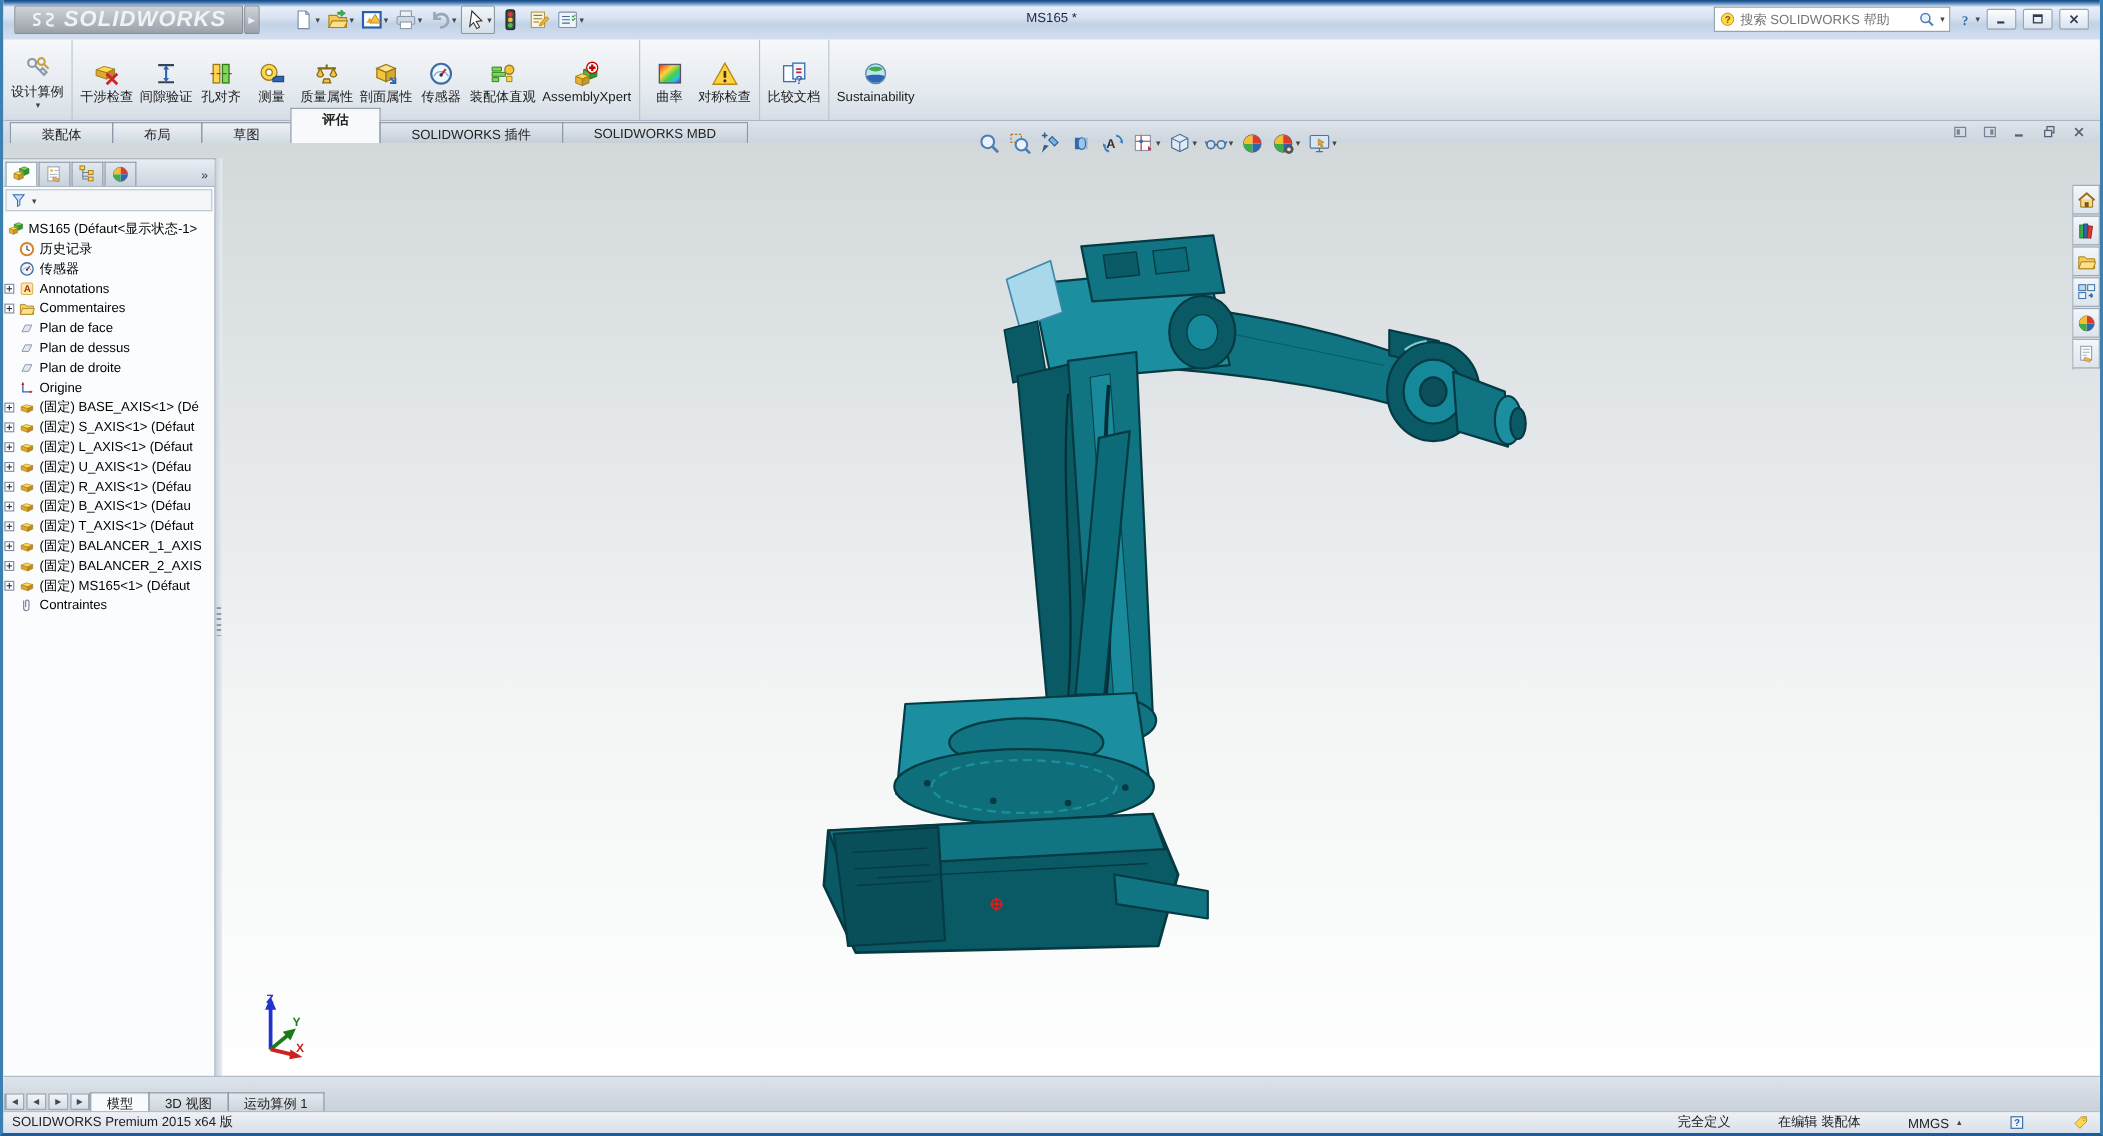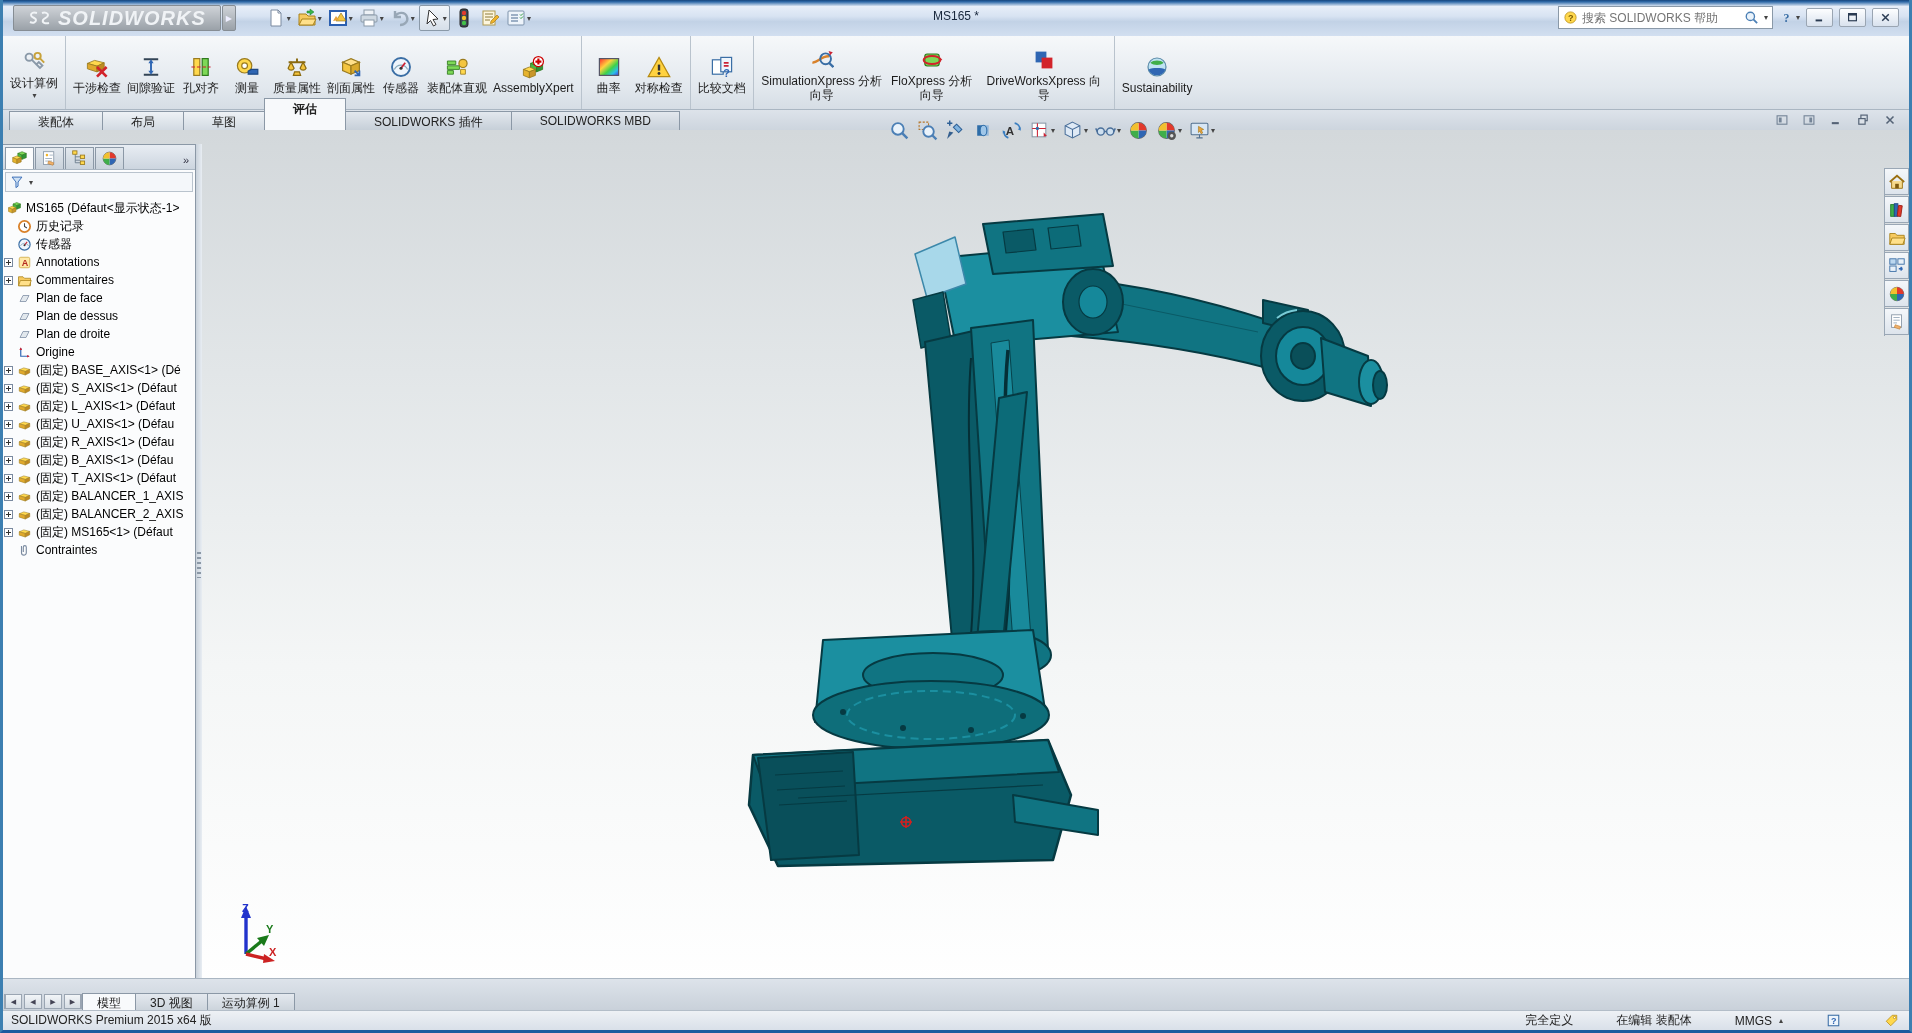--- a/index.html
+++ b/index.html
@@ -612,40 +612,20 @@
     </div>
     <div class="rgroup">
       <div class="rbtn">
           <svg class="ic">
             <use href="#r-comp2"></use>
           </svg>
           <span class="rlabel">比较文档</span>
         </div>
     </div>
     <div class="rgroup">
-      <div class="rbtn" style="max-width:128px">
-          <svg class="ic">
-            <use href="#r-simx"></use>
-          </svg>
-          <span class="rlabel lat">SimulationXpress 分析向导</span>
-        </div>
-      <div class="rbtn" style="max-width:92px">
-          <svg class="ic">
-            <use href="#r-flox"></use>
-          </svg>
-          <span class="rlabel lat">FloXpress 分析向导</span>
-        </div>
-      <div class="rbtn" style="max-width:132px">
-          <svg class="ic">
-            <use href="#r-dwx"></use>
-          </svg>
-          <span class="rlabel lat">DriveWorksXpress 向导</span>
-        </div>
-    </div>
-    <div class="rgroup">
       <div class="rbtn" style="max-width:96px">
           <svg class="ic">
             <use href="#r-sust"></use>
           </svg>
           <span class="rlabel lat">Sustainability</span>
         </div>
     </div>
   </div>
 
   <div class="tabrow">

